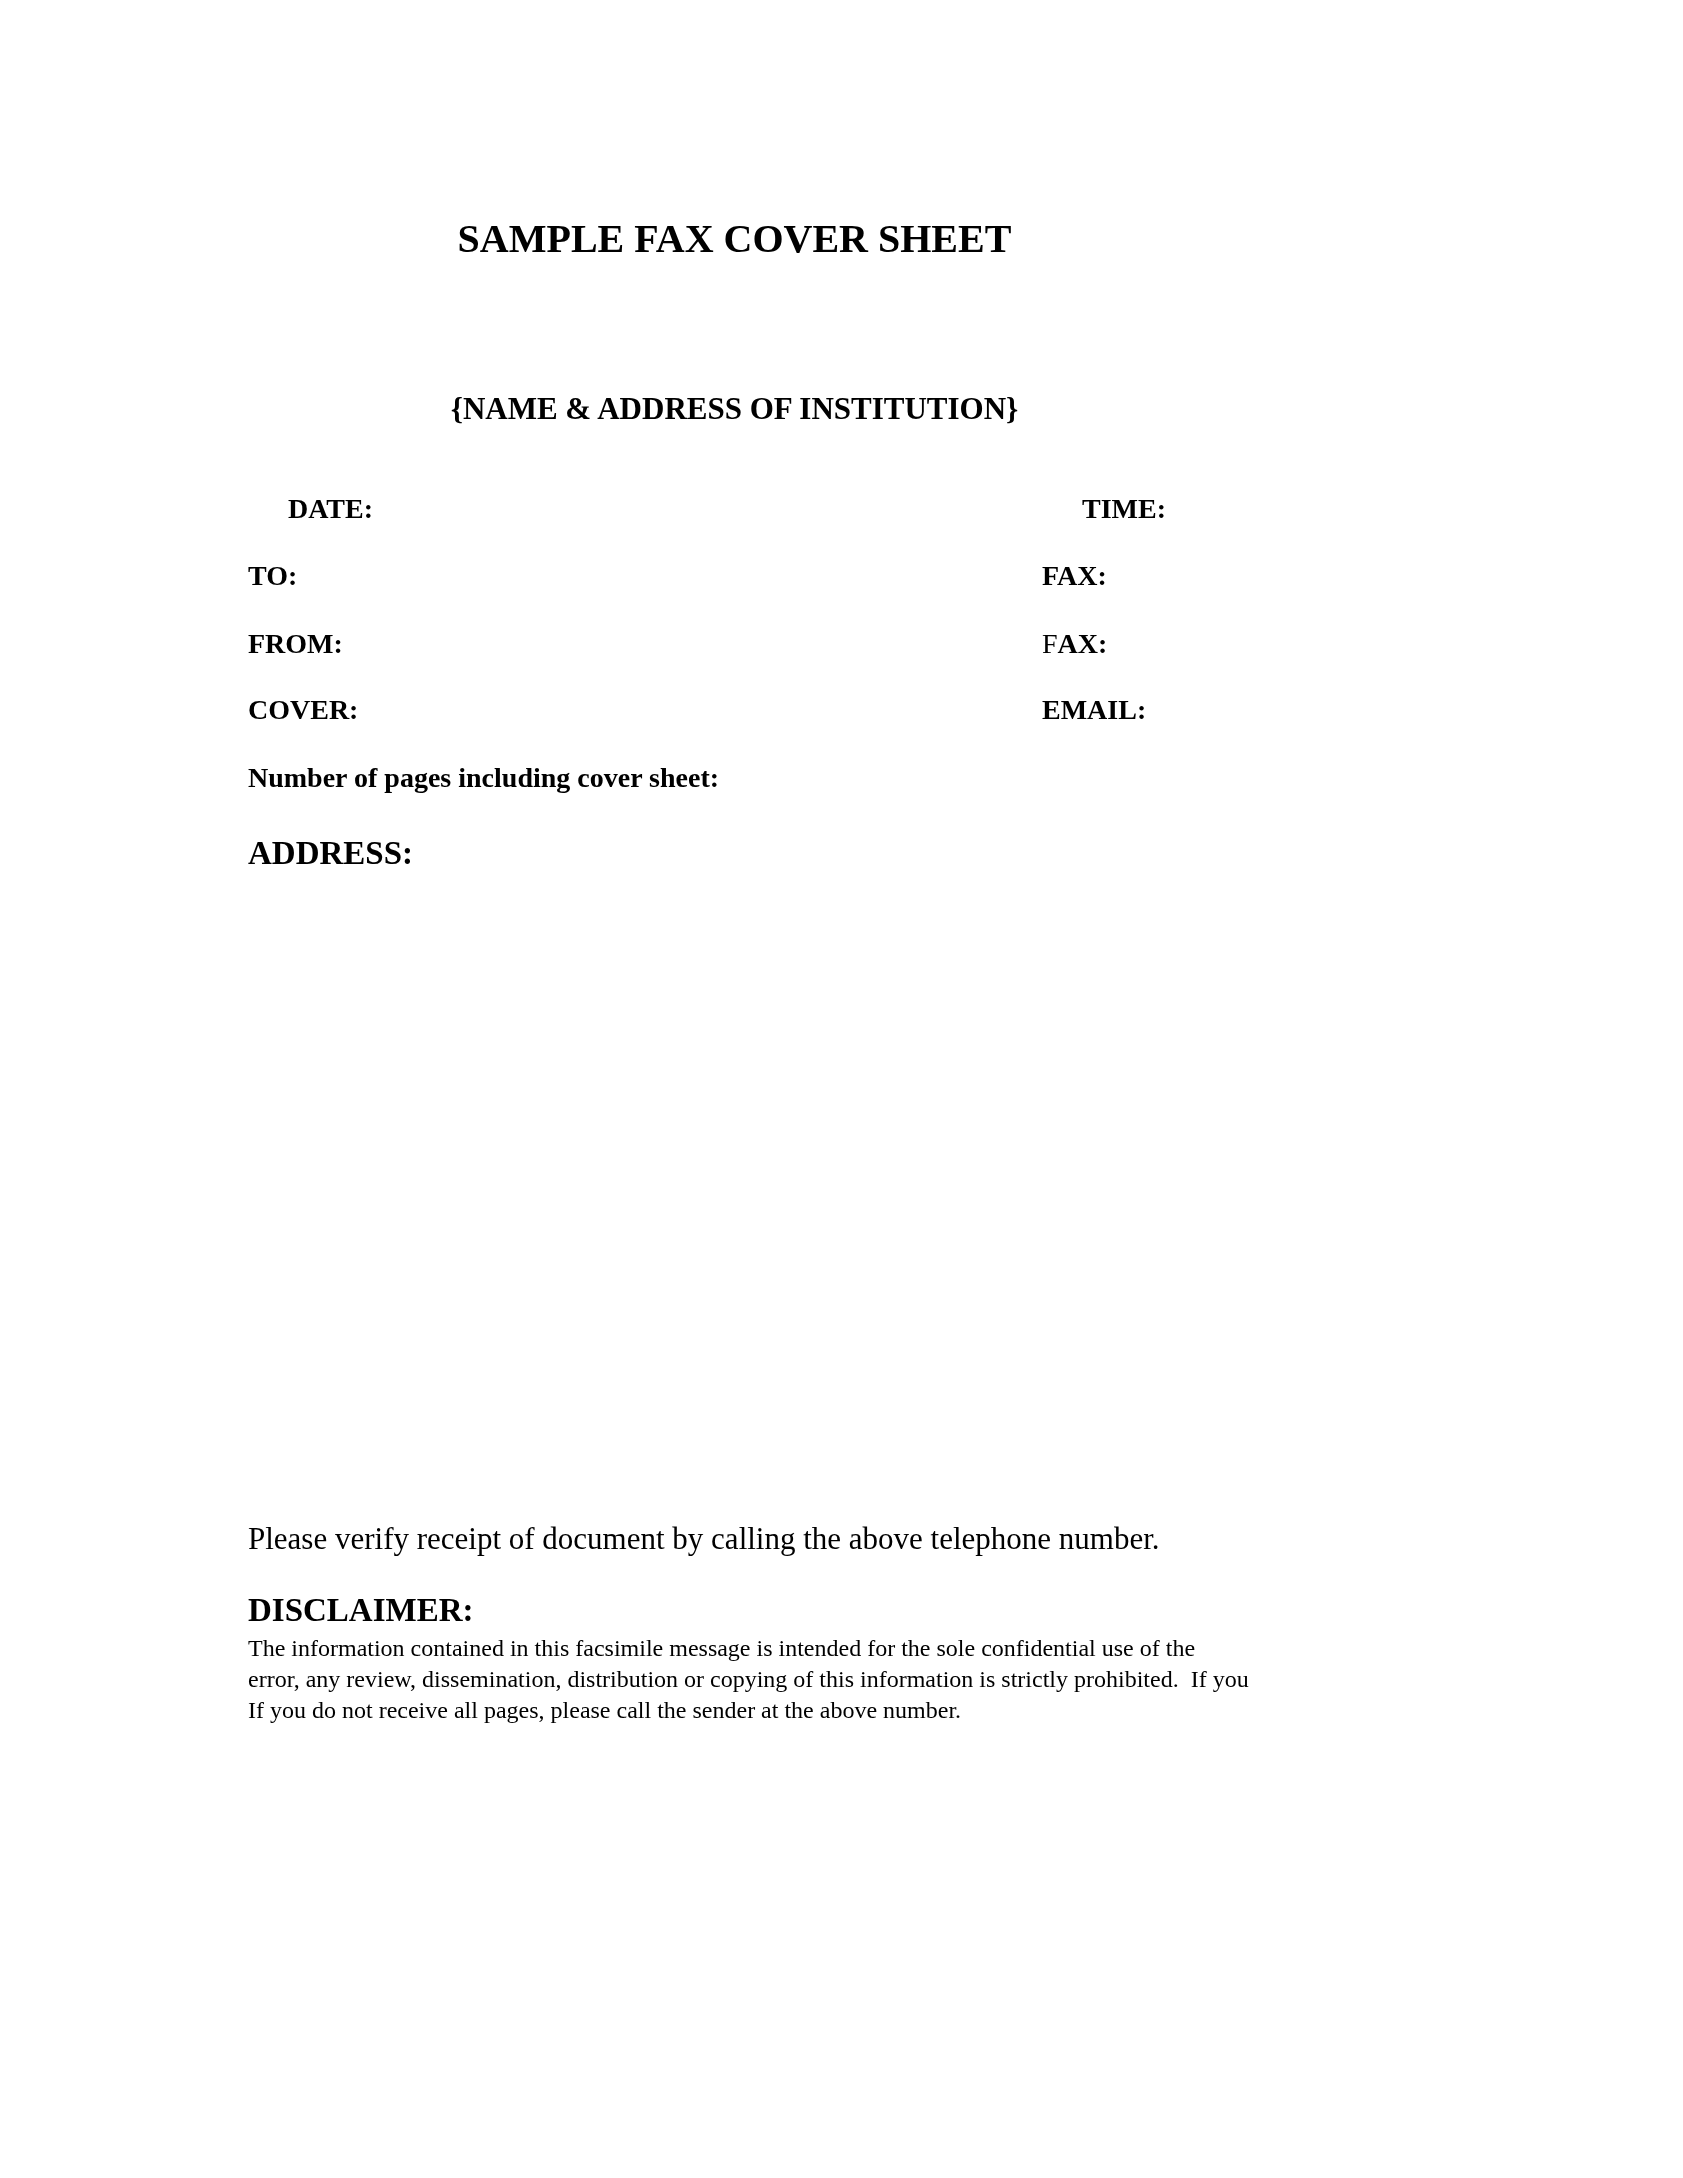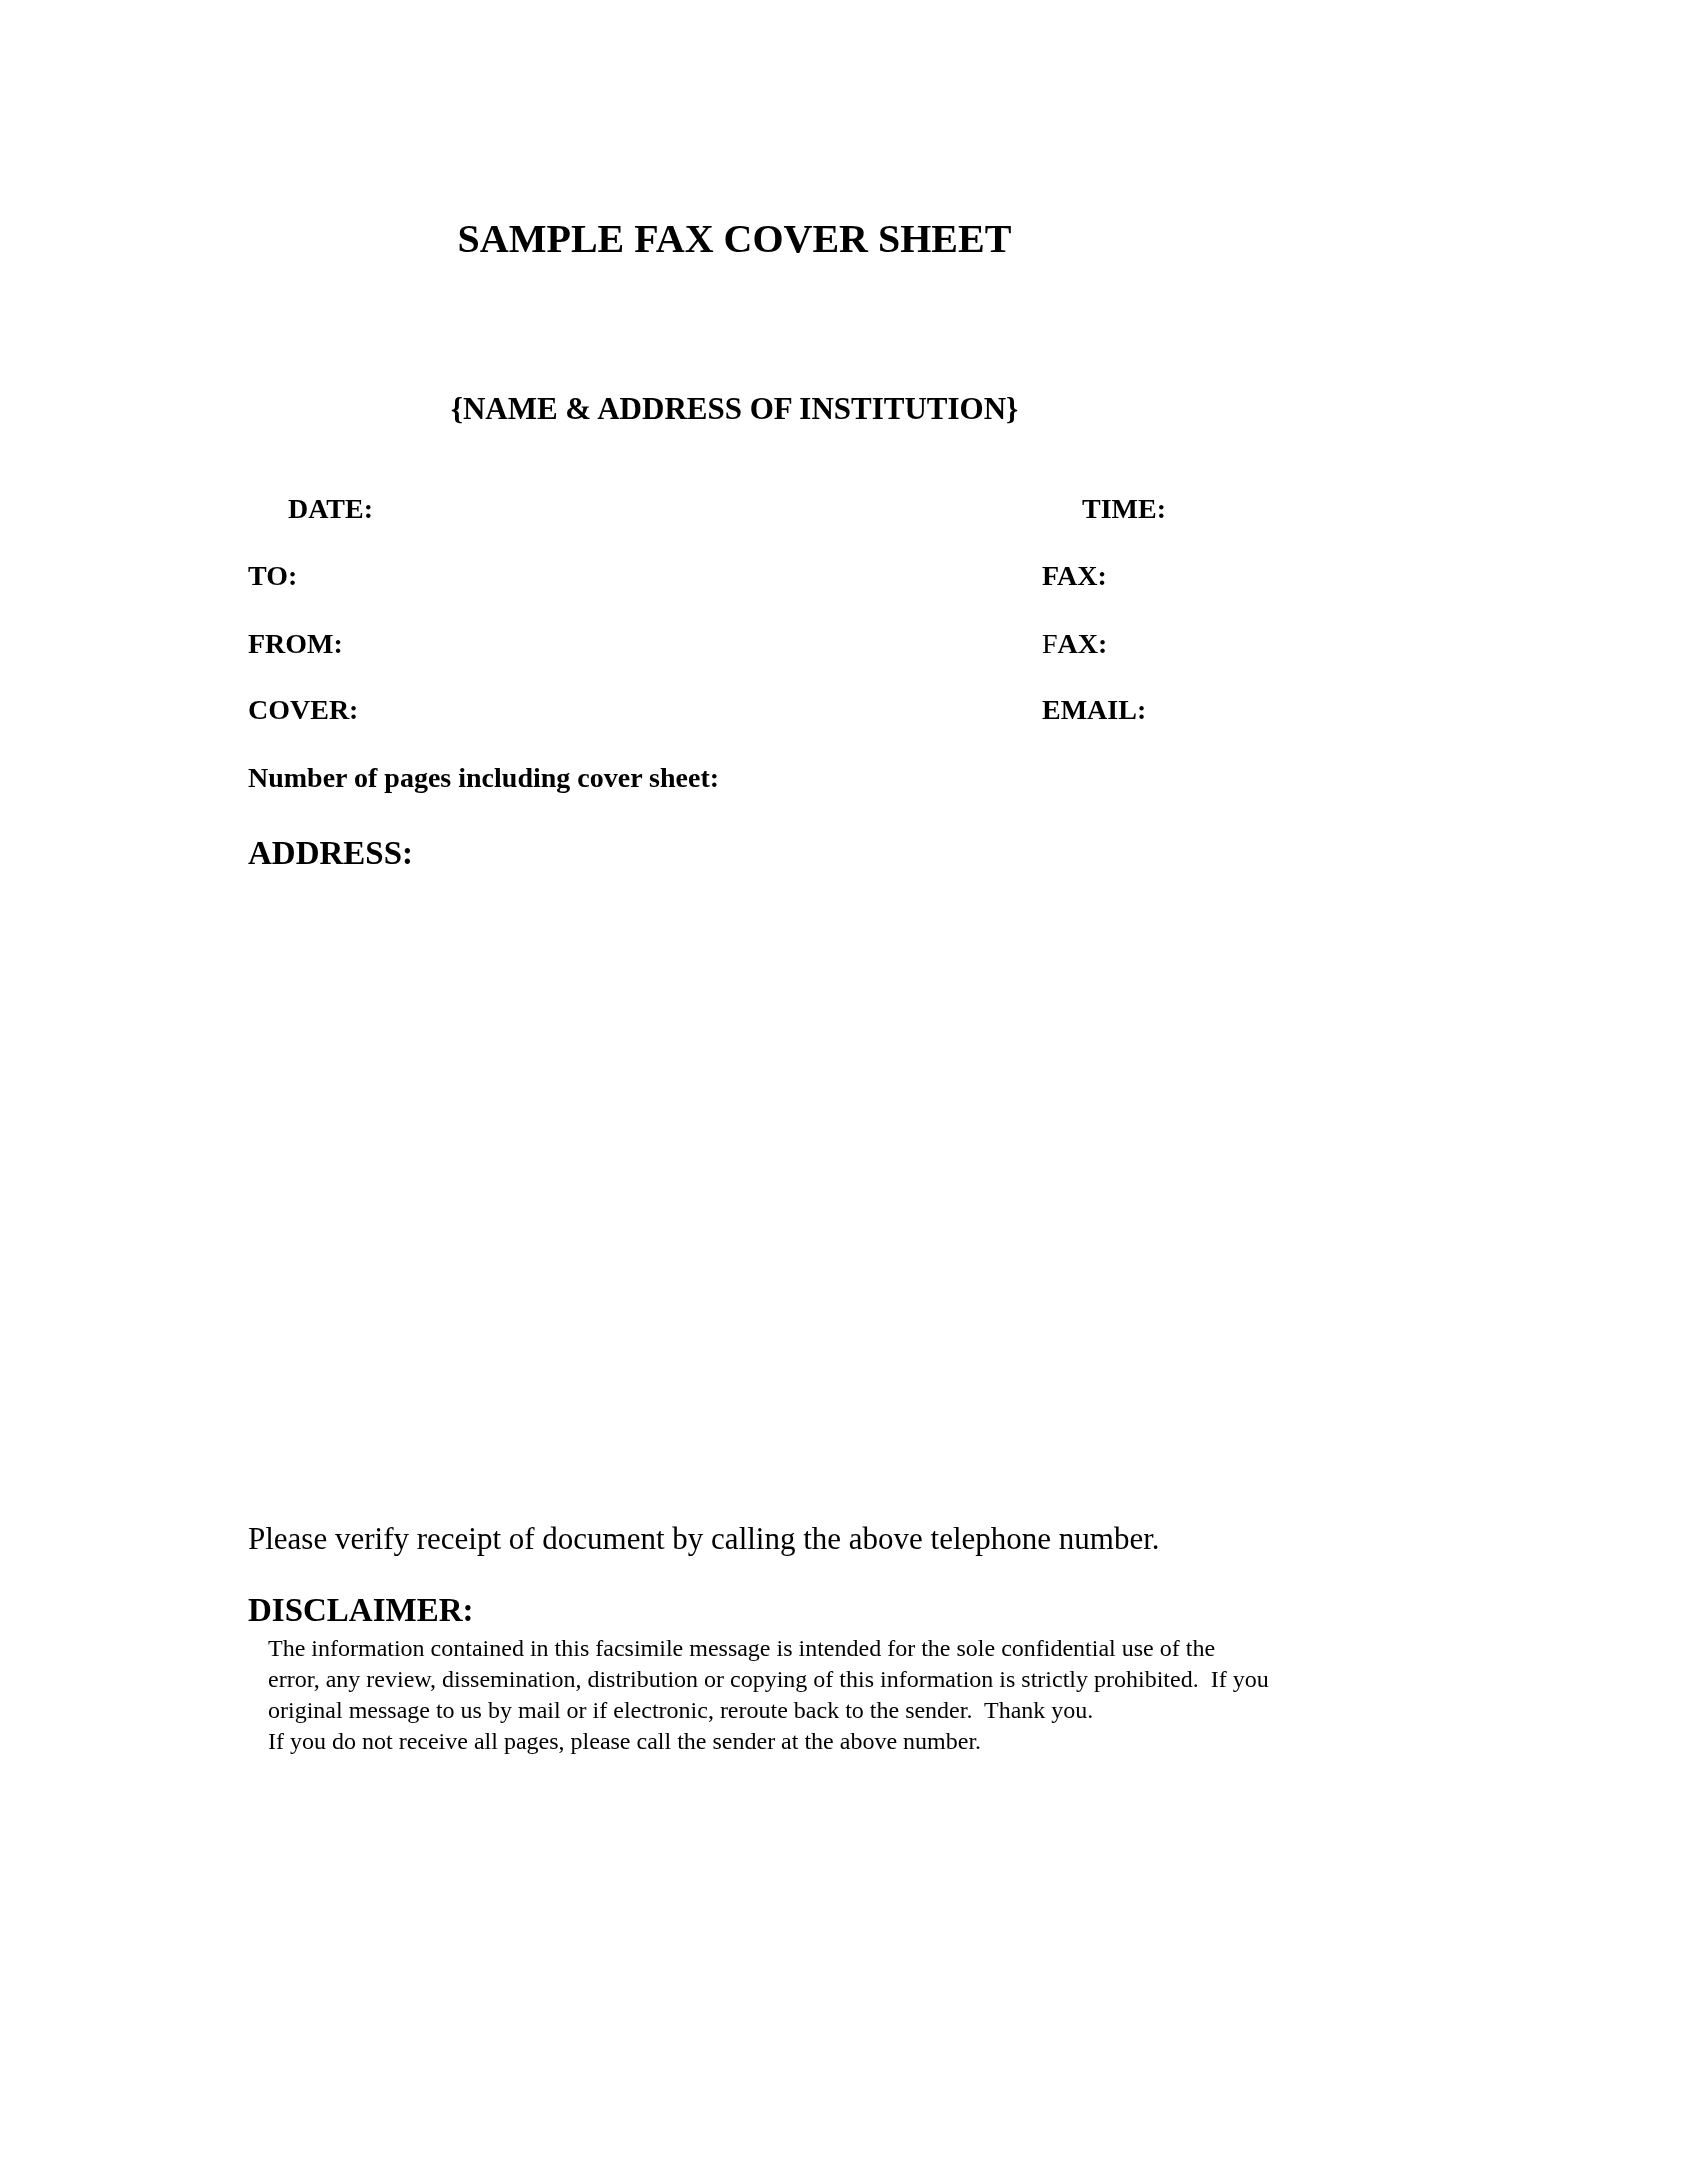--- a/index.html
+++ b/index.html
@@ -70,21 +70,21 @@
   }
   .disclaimer-body {
     position: absolute;
     top: 1633px;
     left: 248px;
     width: 1267px;
     font-size: 24px;
     line-height: 31px;
     font-weight: normal;
   }
-  .disclaimer-line { white-space: pre-wrap; margin-left: 20px; }
+  .disclaimer-line { white-space: pre-wrap; }
 </style>
 </head>
 <body>
 
 <div class="page">
 
   <div class="abs centered doc-title">SAMPLE FAX COVER SHEET</div>
 
   <div class="abs centered institution">{NAME &amp; ADDRESS OF INSTITUTION}</div>
 
@@ -104,18 +104,17 @@
 
   <div class="abs col-left message-label">ADDRESS:</div>
 
   <div class="abs col-left verify-note">Please verify receipt of document by calling the above telephone number.</div>
 
   <div class="abs col-left disclaimer-heading">DISCLAIMER:</div>
 
   <div class="disclaimer-body">
     <div class="disclaimer-line">The information contained in this facsimile message is intended for the sole confidential use of the</div>
     <div class="disclaimer-line">error, any review, dissemination, distribution or copying of this information is strictly prohibited.  If you</div>
-    <div class="disclaimer-line">original message to us by mail or if electronic, reroute back to the sender.  Thank you.</div>
     <div class="disclaimer-line">If you do not receive all pages, please call the sender at the above number.</div>
   </div>
 
 </div>
 
 
 </body></html>

